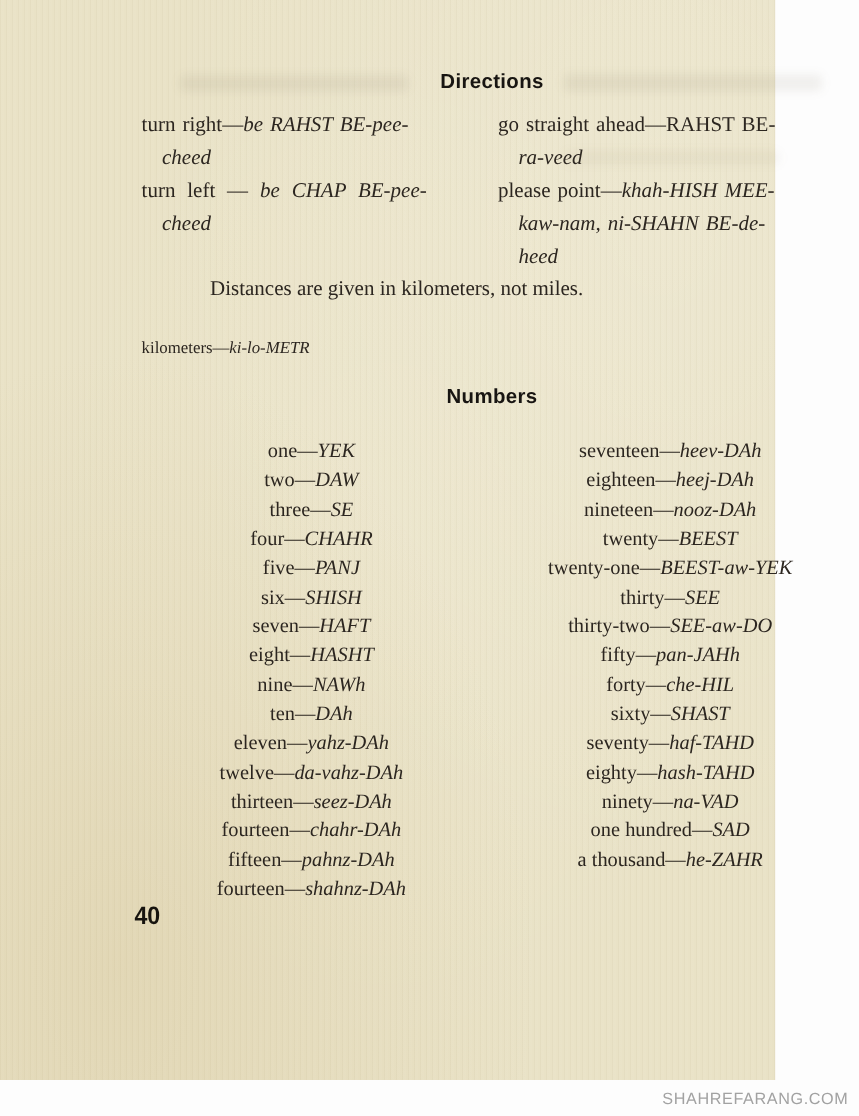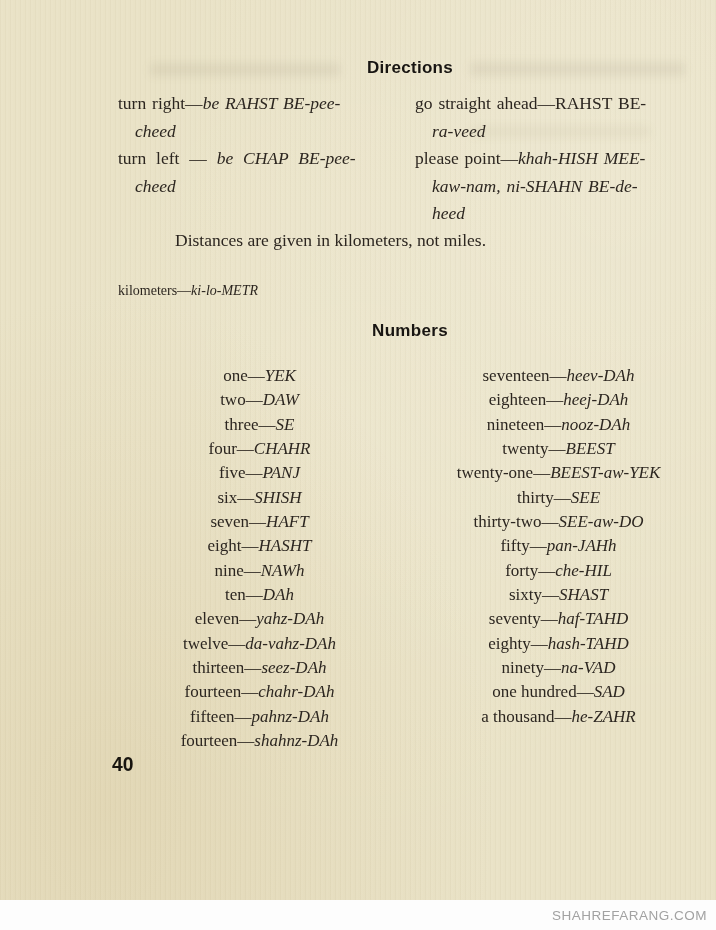--- a/index.html
+++ b/index.html
@@ -1,21 +1,21 @@
 <!DOCTYPE html>
 <html><head>
 <meta charset="utf-8">
 <style>
   * { margin:0; padding:0; box-sizing:border-box; }
   body { font-family:"Liberation Serif", serif; }
   .screenshot{
     position:relative; width:716px; height:930px; overflow:hidden; background:#fdfdfd;
   }
   .paper{
-    position:absolute; left:0; top:0; width:716px; height:900px;
+    position:absolute; left:0; top:0; width:646px; height:900px;
     background-color:#e9e2c6;
     background-image:
       repeating-linear-gradient(90deg, rgba(125,105,60,0.04) 0 1px, rgba(255,255,255,0.03) 1px 3px, transparent 3px 5px),
       radial-gradient(ellipse at 15% 90%, rgba(205,185,135,0.28), transparent 45%),
       radial-gradient(ellipse at 85% 20%, rgba(255,255,252,0.18), transparent 55%),
       radial-gradient(ellipse at 50% 50%, rgba(255,252,240,0.10), transparent 70%);
     color:#2c2620;
   }
   .ghost{ position:absolute; background:rgba(95,82,48,0.08); filter:blur(4px); border-radius:4px; }
   .g1{ left:150px; top:63px; width:190px; height:13px; }

